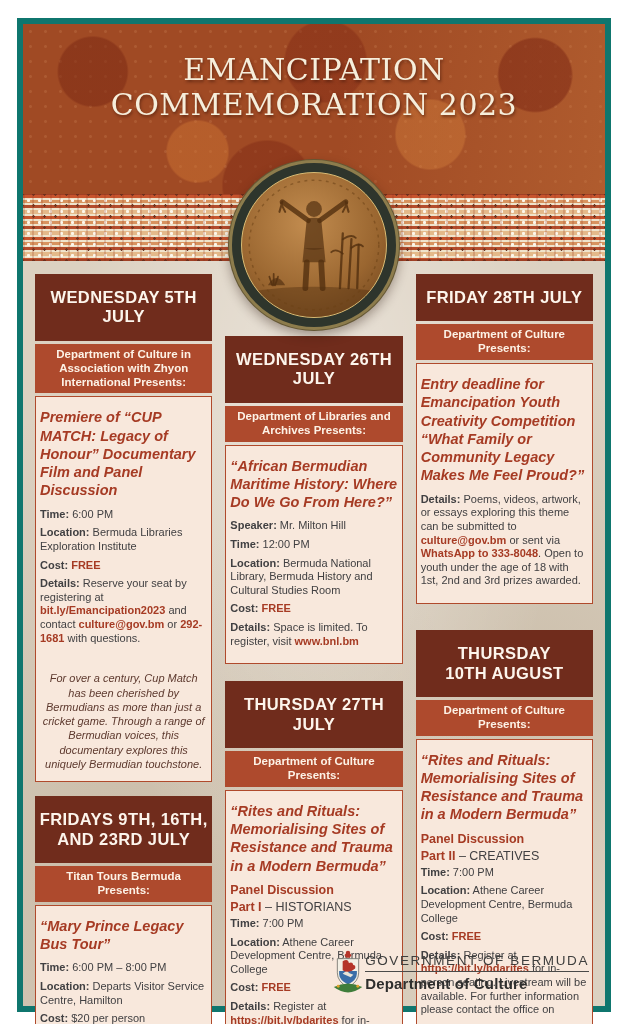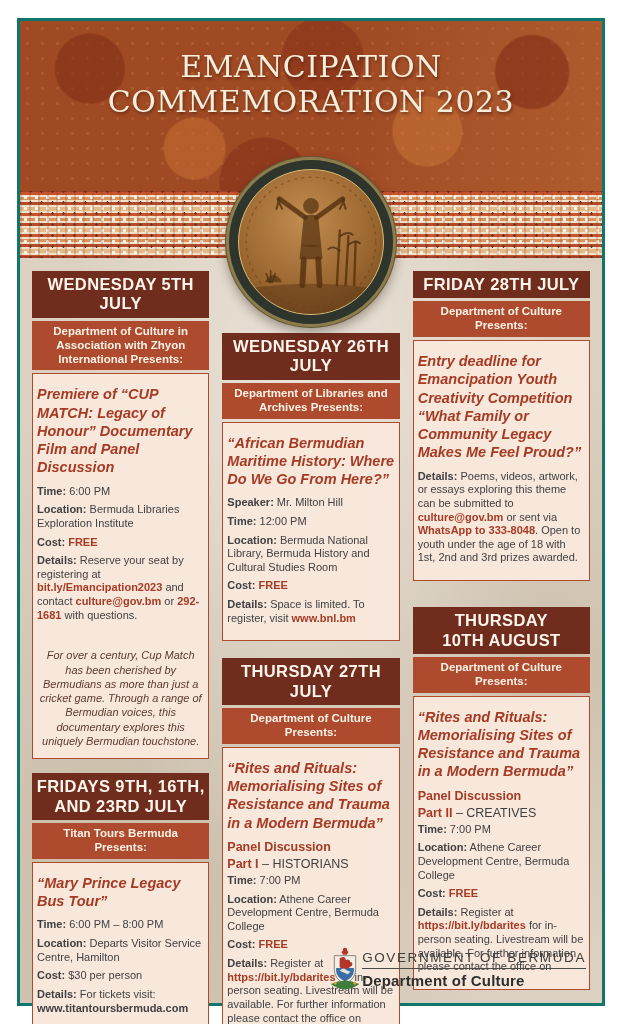--- a/index.html
+++ b/index.html
@@ -2,21 +2,21 @@
 <html><head>
 <meta charset="utf-8">
 <style>
   html,body{margin:0;padding:0;}
   body{
     width:622px;height:1024px;background:#ffffff;position:relative;overflow:hidden;
     font-family:"Liberation Sans",sans-serif;
   }
   .poster{
     position:absolute;left:17px;top:18px;width:582px;height:982px;
-    border:3px solid #0f766e;background:#000000;
+    border:6px solid #0f766e;background:#000000;
   }
   
   .hero{
     position:relative;height:170px;
     background-color:#a04a24;
     background-image:
       radial-gradient(circle at 12% 28%, rgba(125,42,20,.55) 0 34px, transparent 36px),
       radial-gradient(circle at 30% 75%, rgba(208,118,52,.45) 0 30px, transparent 32px),
       radial-gradient(circle at 52% 22%, rgba(128,40,20,.45) 0 40px, transparent 42px),
       radial-gradient(circle at 70% 65%, rgba(216,132,62,.38) 0 34px, transparent 36px),
@@ -78,21 +78,21 @@
   }
   .cols{display:flex;gap:13px;padding:13px 12px 0;}
   .col{flex:1;min-width:0;display:flex;flex-direction:column;}
   .col:nth-child(2){margin-top:62px;}
   .card + .card{margin-top:14px;}
   .col:nth-child(2) .card + .card{margin-top:17px;}
   .col:nth-child(3) .card + .card{margin-top:26px;}
   
   .card-date{
     background:#702c1c;color:#fdf5ec;text-align:center;font-weight:700;
-    font-size:16.5px;line-height:1.18;letter-spacing:.4px;padding:4px 3px;
+    font-size:16.5px;line-height:1.18;letter-spacing:.4px;padding:14px 3px;
     white-space:pre-line;margin-bottom:3px;
   }
   .card-presenter{
     background:#ae4a2d;color:#fdf2e6;text-align:center;font-weight:700;
     font-size:11.5px;line-height:1.2;padding:4px 6px;margin-bottom:3px;
   }
   .card-body{
     background:#f8e8dc;border:1px solid #b04a2c;padding:9px 4px 10px;
     color:#414042;font-size:11px;line-height:1.24;
   }
@@ -174,21 +174,21 @@
             </div>
           </div>
           <div class="card">
             <div class="card-date">FRIDAYS 9TH, 16TH,
 AND 23RD JULY</div>
             <div class="card-presenter">Titan Tours Bermuda Presents:</div>
             <div class="card-body">
               <div class="event-title">“Mary Prince Legacy Bus Tour”</div>
               <p class="line"><span class="s-b">Time:</span><span> 6:00 PM – 8:00 PM</span></p>
               <p class="line"><span class="s-b">Location:</span><span> Departs Visitor Service Centre, Hamilton</span></p>
-              <p class="line"><span class="s-b">Cost:</span><span> $30 per person</span></p>
+              <p class="line"><span class="s-b">Cost:</span><span> $20 per person</span></p>
               <p class="line"><span class="s-b">Details:</span><span> For tickets visit: </span><span class="s-b">www.titantoursbermuda.com</span></p>
             </div>
           </div>
         </div>
         <div class="col">
           <div class="card">
             <div class="card-date">WEDNESDAY 26TH JULY</div>
             <div class="card-presenter">Department of Libraries and Archives Presents:</div>
             <div class="card-body">
               <div class="event-title">“African Bermudian Maritime History: Where Do We Go From Here?”</div>

